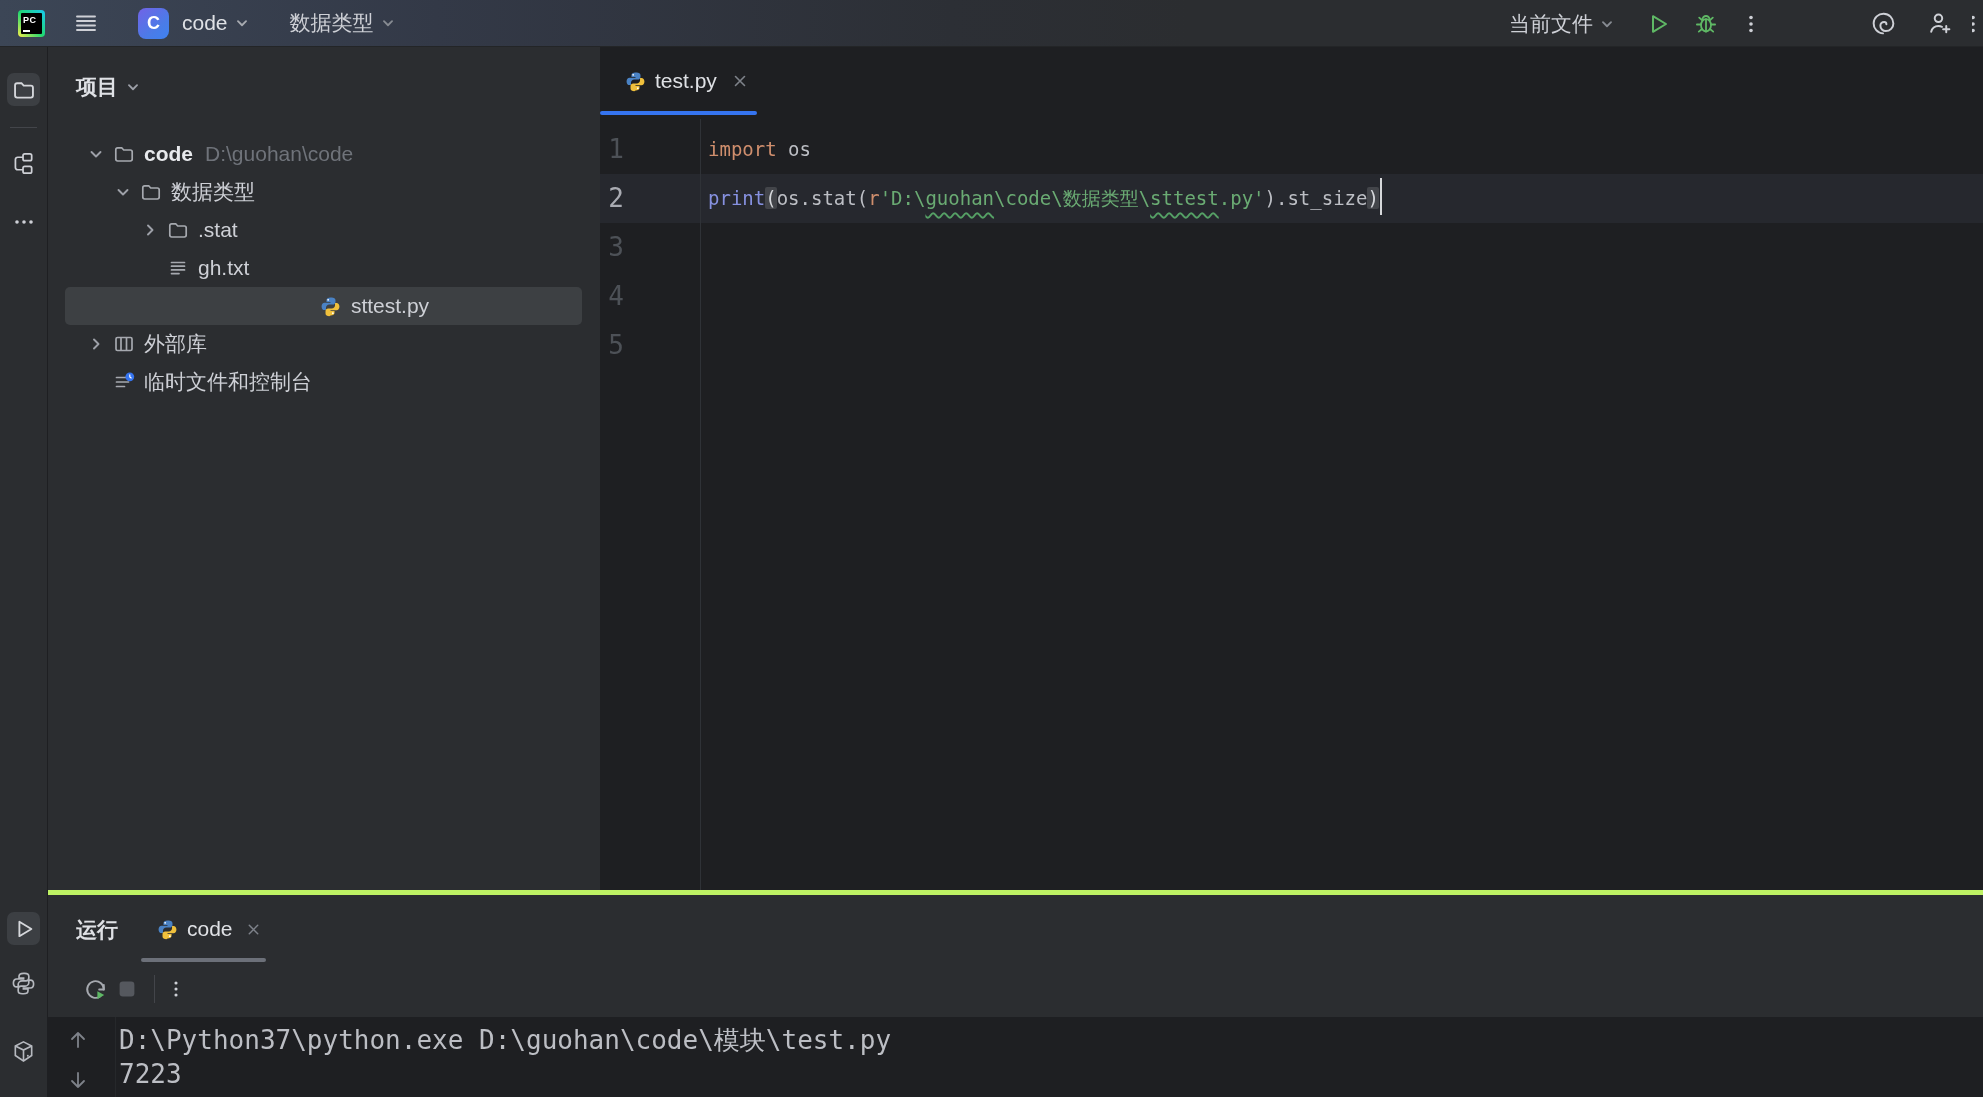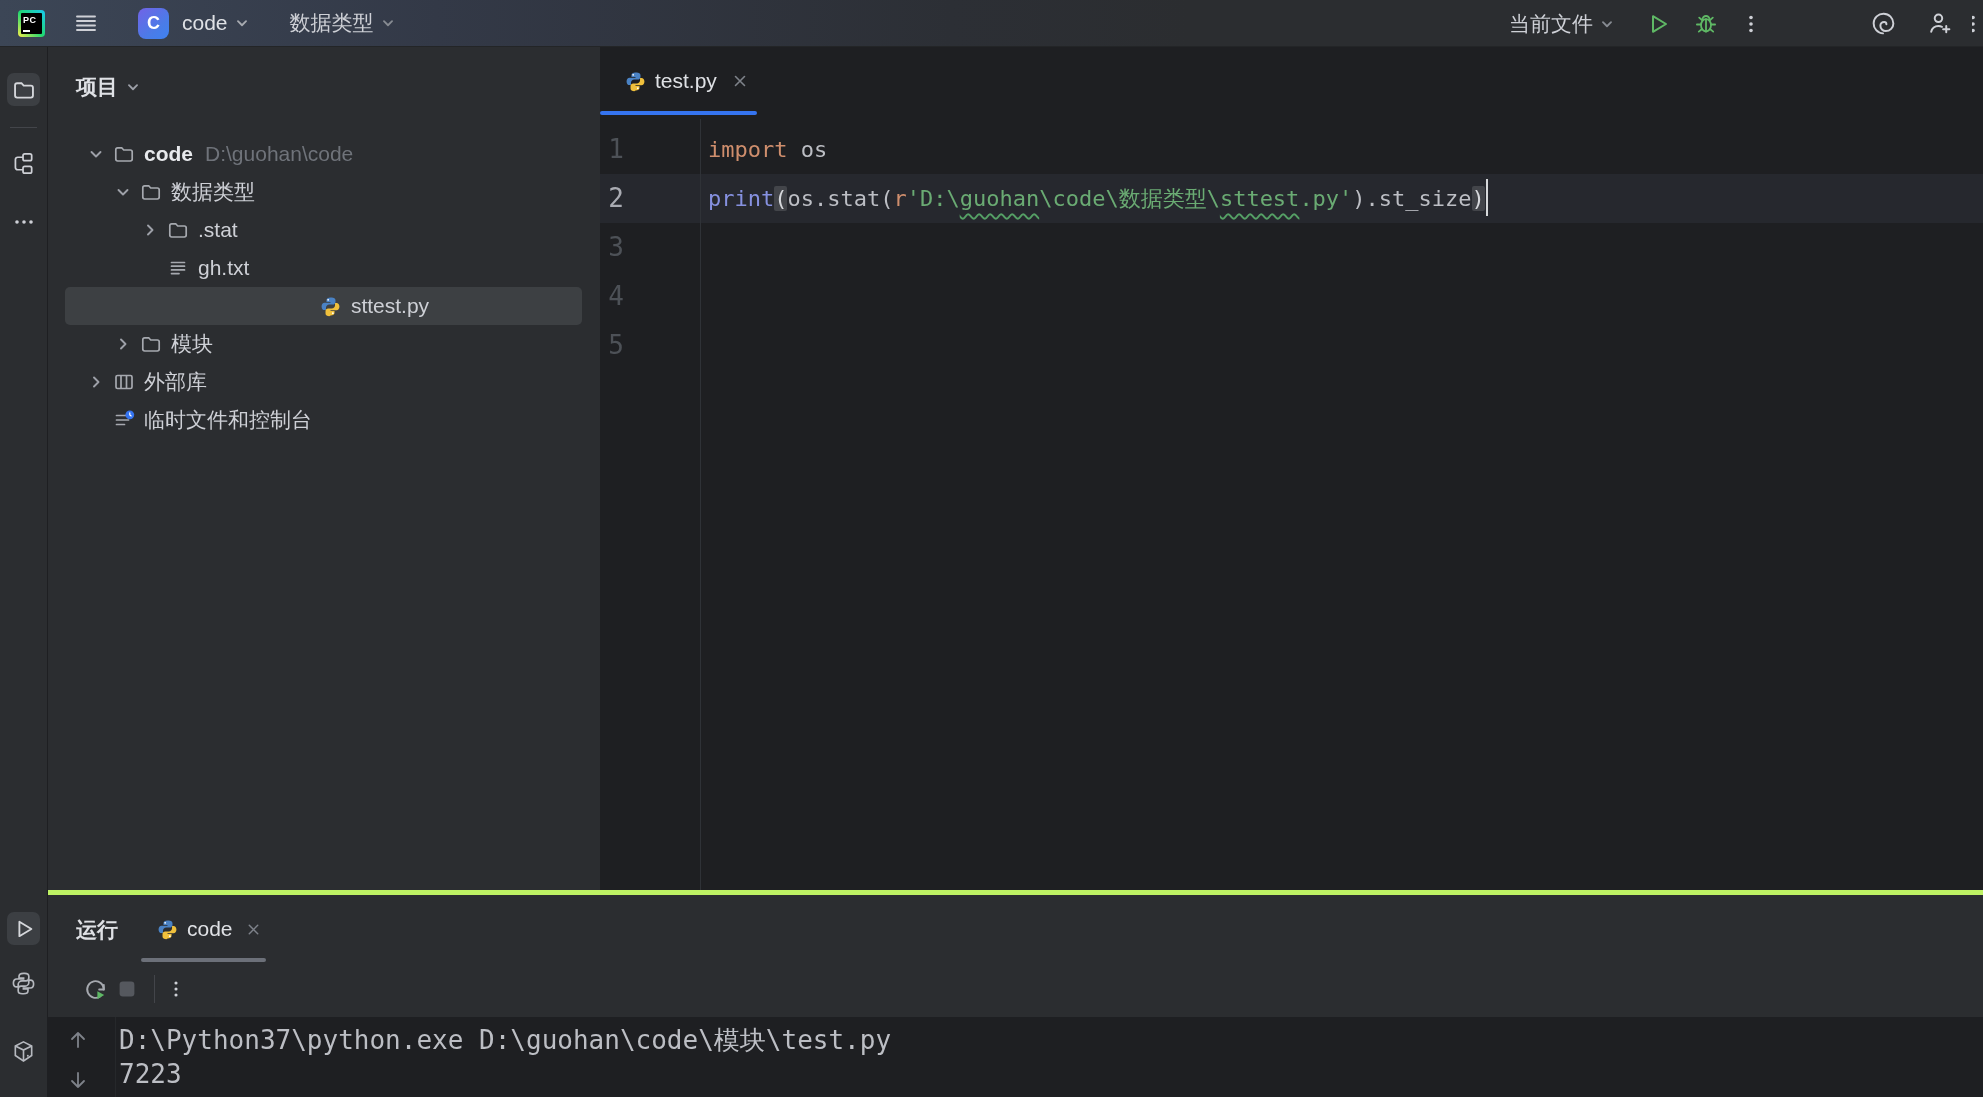--- a/index.html
+++ b/index.html
@@ -69,21 +69,21 @@
   .tab-underline { position:absolute; left:0; top:64px; width:157px; height:4px; background:#3574F0; border-radius:2px; }
   .current-line { position:absolute; left:0; right:0; top:127px; height:49px; background:#26282E; }
   .gutter-sep { position:absolute; left:100px; top:72px; bottom:0; width:1px; background:#2F3237; }
   .lnum {
     position:absolute; left:0; width:24px; text-align:right; height:49px; line-height:49px;
     font-family:"DejaVu Sans Mono","Liberation Mono",monospace; font-size:26px; color:#4D5157;
   }
   .lnum.active { color:#A9ABB2; }
   .code-line {
     position:absolute; left:108px; height:49px; line-height:49px; white-space:pre;
-    font-family:"DejaVu Sans Mono","Liberation Mono",monospace; font-size:22px;
+    font-family:"DejaVu Sans Mono","Liberation Mono",monospace; font-size:19px;
   }
   .tok.keyword { color:#CF8E6D; }
   .tok.func    { color:#8691E0; }
   .tok.plain   { color:#BCBEC4; }
   .tok.string  { color:#6AAB73; }
   .tok.paren   { color:#D6D8DC; background:#43454A; border-radius:2px; }
   .tok.typo    { text-decoration:underline wavy #55A065 2px; text-underline-offset:7px; }
   .caret { display:inline-block; width:2.5px; height:37px; background:#D6D8DA; vertical-align:middle; margin-left:1px; transform:translateY(-3px); }
   
   #run-panel { position:absolute; left:48px; top:890px; right:0; bottom:0; background:#2B2D30; border-top:5px solid #bef264; }
@@ -286,33 +286,20 @@
           <span class="titem-icon">
             <svg width="21" height="21" viewBox="0 0 24 24">
               <path fill="#4A82C4" d="M11.9 1.8c-2.8 0-4.5 1.2-4.5 3.1v2h4.6v.8H5.2c-2 0-3.4 1.7-3.4 4.2s1.4 4.2 3.4 4.2h1.6v-2.6c0-2 1.7-3.7 3.8-3.7h4.1c1.6 0 3-1.3 3-3V4.9c0-1.9-1.9-3.1-4.4-3.1z"></path>
               <path fill="#F0C03C" d="M12.1 22.2c2.8 0 4.5-1.2 4.5-3.1v-2H12v-.8h6.8c2 0 3.4-1.7 3.4-4.2s-1.4-4.2-3.4-4.2h-1.6v2.6c0 2-1.7 3.7-3.8 3.7h-4.1c-1.6 0-3 1.3-3 3v2.9c0 1.9 1.9 3.1 4.4 3.1z"></path>
               <circle cx="9.3" cy="4.4" r="1" fill="#fff"></circle>
               <circle cx="14.7" cy="19.6" r="1" fill="#fff"></circle>
             </svg>
           </span>
           <span class="tlabel">sttest.py</span>
         </div>
-        <div class="tree-row" style="padding-left: 48px;">
-          <span class="chev">
-            <svg width="20" height="20" viewBox="0 0 20 20">
-              <path d="M8 5.5l4.5 4.5L8 14.5" fill="none" stroke="#9DA0A8" stroke-width="1.9" stroke-linecap="round" stroke-linejoin="round"></path>
-            </svg>
-          </span>
-          <span class="titem-icon">
-            <svg width="22" height="22" viewBox="0 0 22 22" fill="none" stroke="#A6A9AF" stroke-width="1.7">
-              <path d="M2.8 6.7c0-1 .8-1.9 1.9-1.9h4l2 2.2h6.6c1 0 1.9.9 1.9 1.9v7.2c0 1-.9 1.9-1.9 1.9H4.7c-1.1 0-1.9-.9-1.9-1.9z"></path>
-            </svg>
-          </span>
-          <span class="tlabel">模块</span>
-        </div>
         <div class="tree-row" style="padding-left: 21px;">
           <span class="chev">
             <svg width="20" height="20" viewBox="0 0 20 20">
               <path d="M8 5.5l4.5 4.5L8 14.5" fill="none" stroke="#9DA0A8" stroke-width="1.9" stroke-linecap="round" stroke-linejoin="round"></path>
             </svg>
           </span>
           <span class="titem-icon">
             <svg width="22" height="22" viewBox="0 0 22 22" fill="none" stroke="#A6A9AF" stroke-width="1.7">
               <rect x="3" y="4.5" width="16" height="13" rx="1.5"></rect>
               <path d="M8 4.5v13M13.5 4.5v13"></path>

